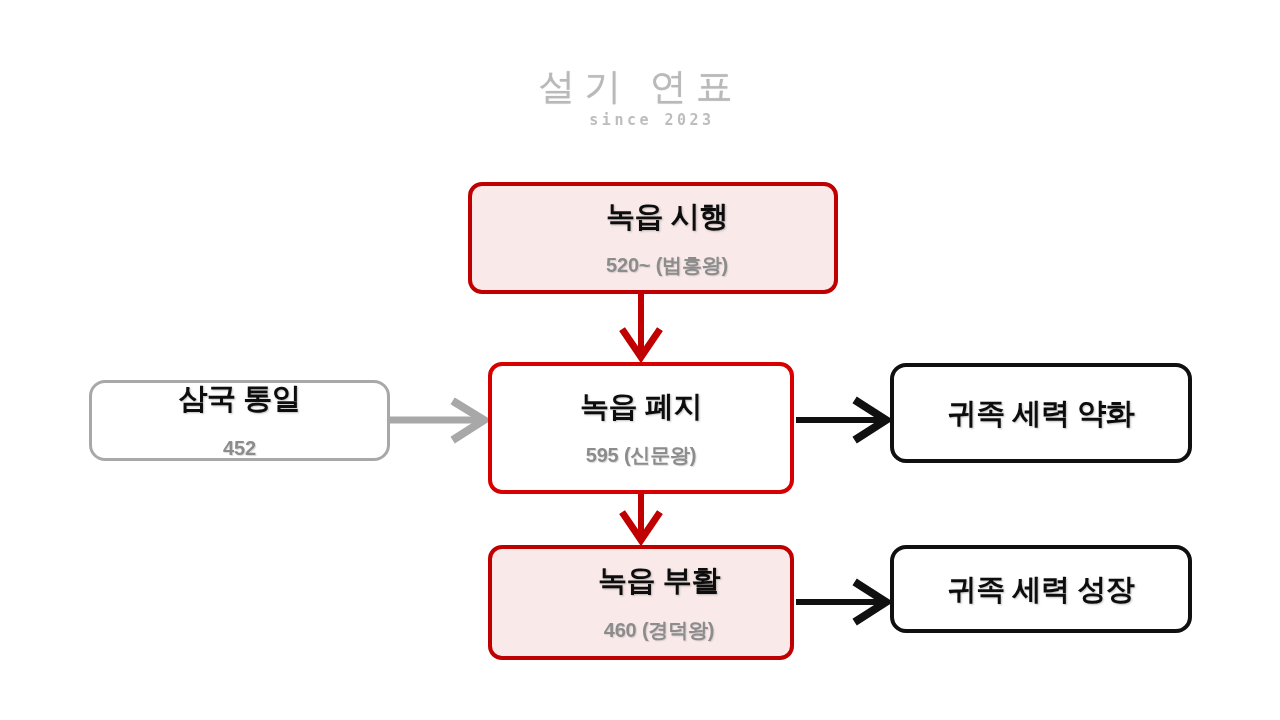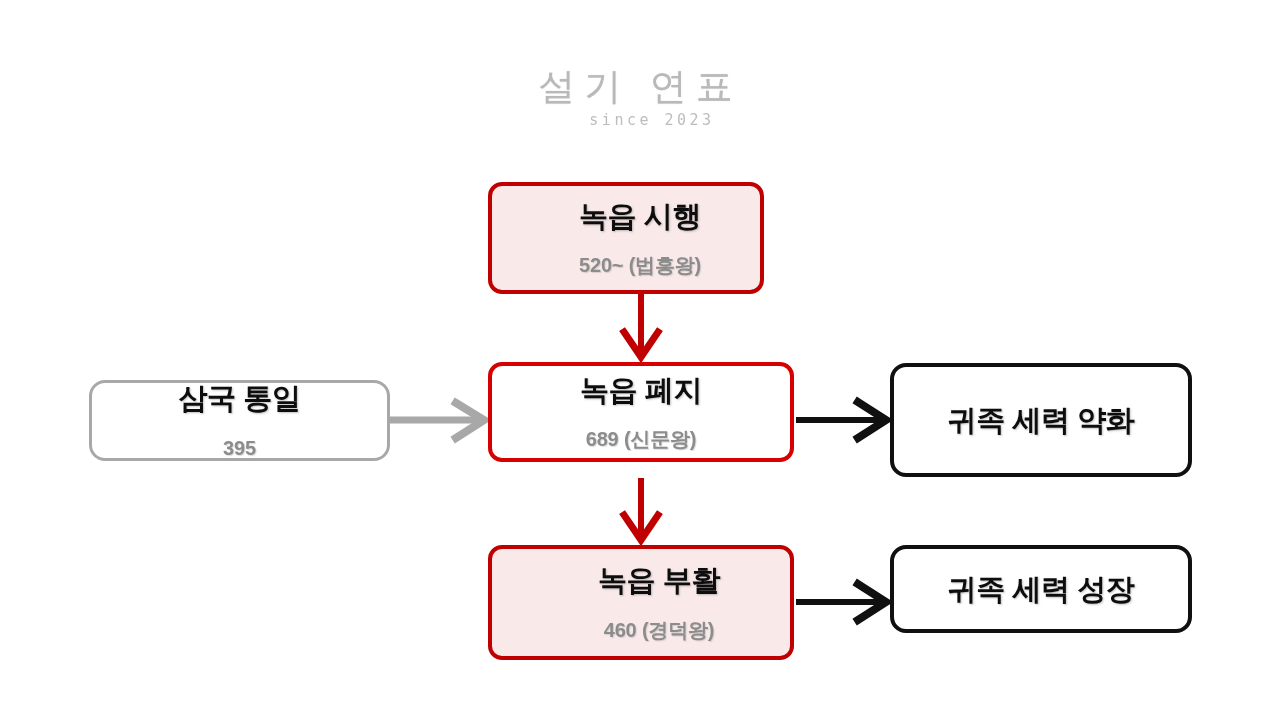--- a/index.html
+++ b/index.html
@@ -37,21 +37,21 @@
     font-size: 37px;
     font-weight: 400;
     letter-spacing: 9px;
     color: #b9b9b9;
     line-height: 1.05;
     display: block;
     text-shadow: 0 0 1px rgba(160,160,160,0.55);
   }
   .watermark .wm-sub {
     font-size: 15px;
-    font-weight: 400;
+    font-weight: 700;
     letter-spacing: 3.5px;
     color: #bdbdbd;
     display: block;
     margin-top: 4px;
     font-family: "DejaVu Sans Mono", "Liberation Mono", monospace;
     padding-left: 24px;
   }
 
   
   .node {
@@ -98,25 +98,25 @@
     background: #ffffff;
     border-radius: 16px;
   }
   .node.v-black {
     border: 4px solid #101010;
     background: #ffffff;
     border-radius: 16px;
   }
 
   
-  #node-nokeup-start   { left: 488px; top: 182px; width: 276px; height: 112px; padding-left: 28px; }
-  #node-nokeup-abolish { left: 488px; top: 362px; width: 306px; height: 100px; }
+  #node-nokeup-start   { left: 468px; top: 182px; width: 370px; height: 112px; padding-left: 28px; }
+  #node-nokeup-abolish { left: 488px; top: 362px; width: 306px; height: 132px; }
   #node-nokeup-revive  { left: 488px; top: 545px; width: 306px; height: 115px; padding-left: 36px; }
   #node-unification    { left:  89px; top: 380px; width: 301px; height: 81px; }
-  #node-noble-weaken   { left: 890px; top: 363px; width: 302px; height: 114px; }
+  #node-noble-weaken   { left: 890px; top: 363px; width: 302px; height: 100px; }
   #node-noble-grow     { left: 890px; top: 545px; width: 302px; height: 88px; }
 
   
   #arrows {
     position: absolute;
     left: 0;
     top: 0;
     width: 1280px;
     height: 720px;
     pointer-events: none;
@@ -160,31 +160,31 @@
     </g>
   </svg>
 
   <div id="node-nokeup-start" class="node v-red-fill">
     <div class="node-title">녹읍 시행</div>
     <div class="node-sub">520~ (법흥왕)</div>
   </div>
 
   <div id="node-nokeup-abolish" class="node v-red-plain">
     <div class="node-title">녹읍 폐지</div>
-    <div class="node-sub">689 (신문왕)</div>
+    <div class="node-sub">595 (신문왕)</div>
   </div>
 
   <div id="node-nokeup-revive" class="node v-red-fill">
     <div class="node-title">녹읍 부활</div>
     <div class="node-sub">460 (경덕왕)</div>
   </div>
 
   <div id="node-unification" class="node v-gray">
     <div class="node-title">삼국 통일</div>
-    <div class="node-sub">395</div>
+    <div class="node-sub">452</div>
   </div>
 
   <div id="node-noble-weaken" class="node v-black no-sub">
     <div class="node-title">귀족 세력 약화</div>
 
   </div>
 
   <div id="node-noble-grow" class="node v-black no-sub">
     <div class="node-title">귀족 세력 성장</div>
 

